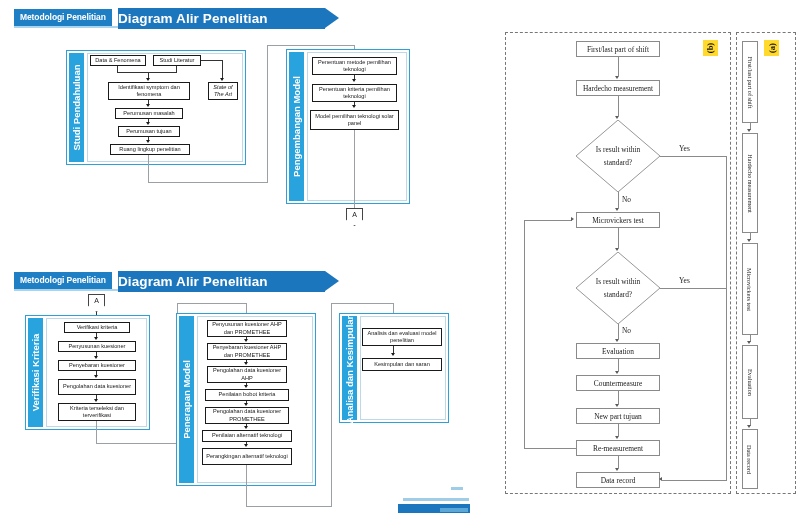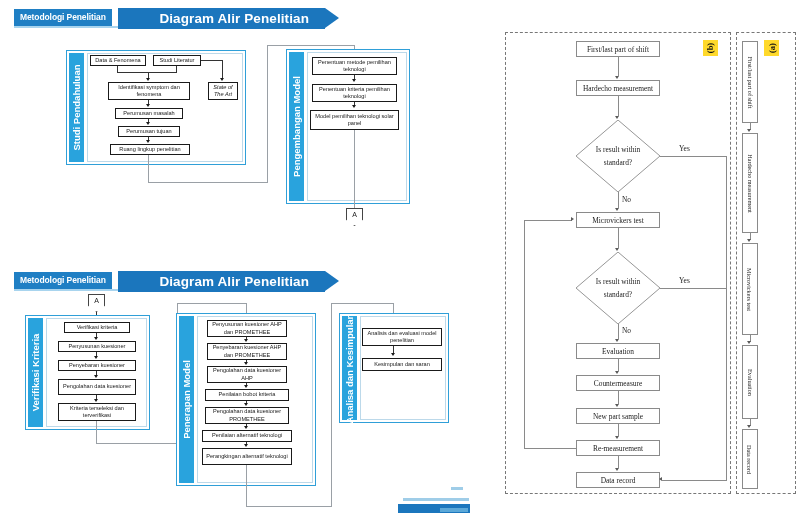--- a/index.html
+++ b/index.html
@@ -26,21 +26,21 @@
     position: absolute; left: 0; top: 18px;
     width: 108px; height: 2px; background: #a8d4ee;
   }
   .hdr-bar {
     position: absolute; left: 104px; top: 0;
     height: 21px; background: #1b76bd;
   }
   .hdr-bar-title {
     position: absolute; left: 0; top: 0; right: 16px;
     height: 24px; line-height: 21px;
-    text-align: right; color: #ffffff;
+    text-align: left; color: #ffffff;
     font-size: 13.5px; font-weight: bold;
     letter-spacing: 0.1px;
   }
   .hdr-arrow {
     position: absolute; top: 0;
     width: 0; height: 0;
     border-top: 10.5px solid transparent;
     border-bottom: 10.5px solid transparent;
     border-left: 14px solid #1b76bd;
   }
@@ -350,21 +350,21 @@
   <div class="dash-region" style="left:505px; top:32px; width:226px; height:462px;"></div>
   <div class="panel-tag" style="left:703px; top:40px; width:15px; height:16px;">
       <span>(b)</span>
     </div>
 
   <div class="ebx" style="left:576px; top:41px; width:84px; height:16px;">First/last part of shift</div>
   <div class="ebx" style="left:576px; top:80px; width:84px; height:16px;">Hardecho measurement</div>
   <div class="ebx" style="left:576px; top:212px; width:84px; height:16px;">Microvickers test</div>
   <div class="ebx" style="left:576px; top:343px; width:84px; height:16px;">Evaluation</div>
   <div class="ebx" style="left:576px; top:375px; width:84px; height:16px;">Countermeasure</div>
-  <div class="ebx" style="left:576px; top:408px; width:84px; height:16px;">New part sample</div>
+  <div class="ebx" style="left:576px; top:408px; width:84px; height:16px;">New part tujuan</div>
   <div class="ebx" style="left:576px; top:440px; width:84px; height:16px;">Re-measurement</div>
   <div class="ebx" style="left:576px; top:472px; width:84px; height:16px;">Data record</div>
 
   <div class="dia" style="left:576px; top:120px; width:84px; height:72px;">
     <svg width="84" height="72" viewBox="0 0 84 72">
       <polygon points="42,0 84,36 42,72 0,36" fill="#ffffff" stroke="#8a8a8a" stroke-width="0.9"></polygon>
     </svg>
     <div class="dia-txt">
       <div>Is result within</div>
       <div>standard?</div>

